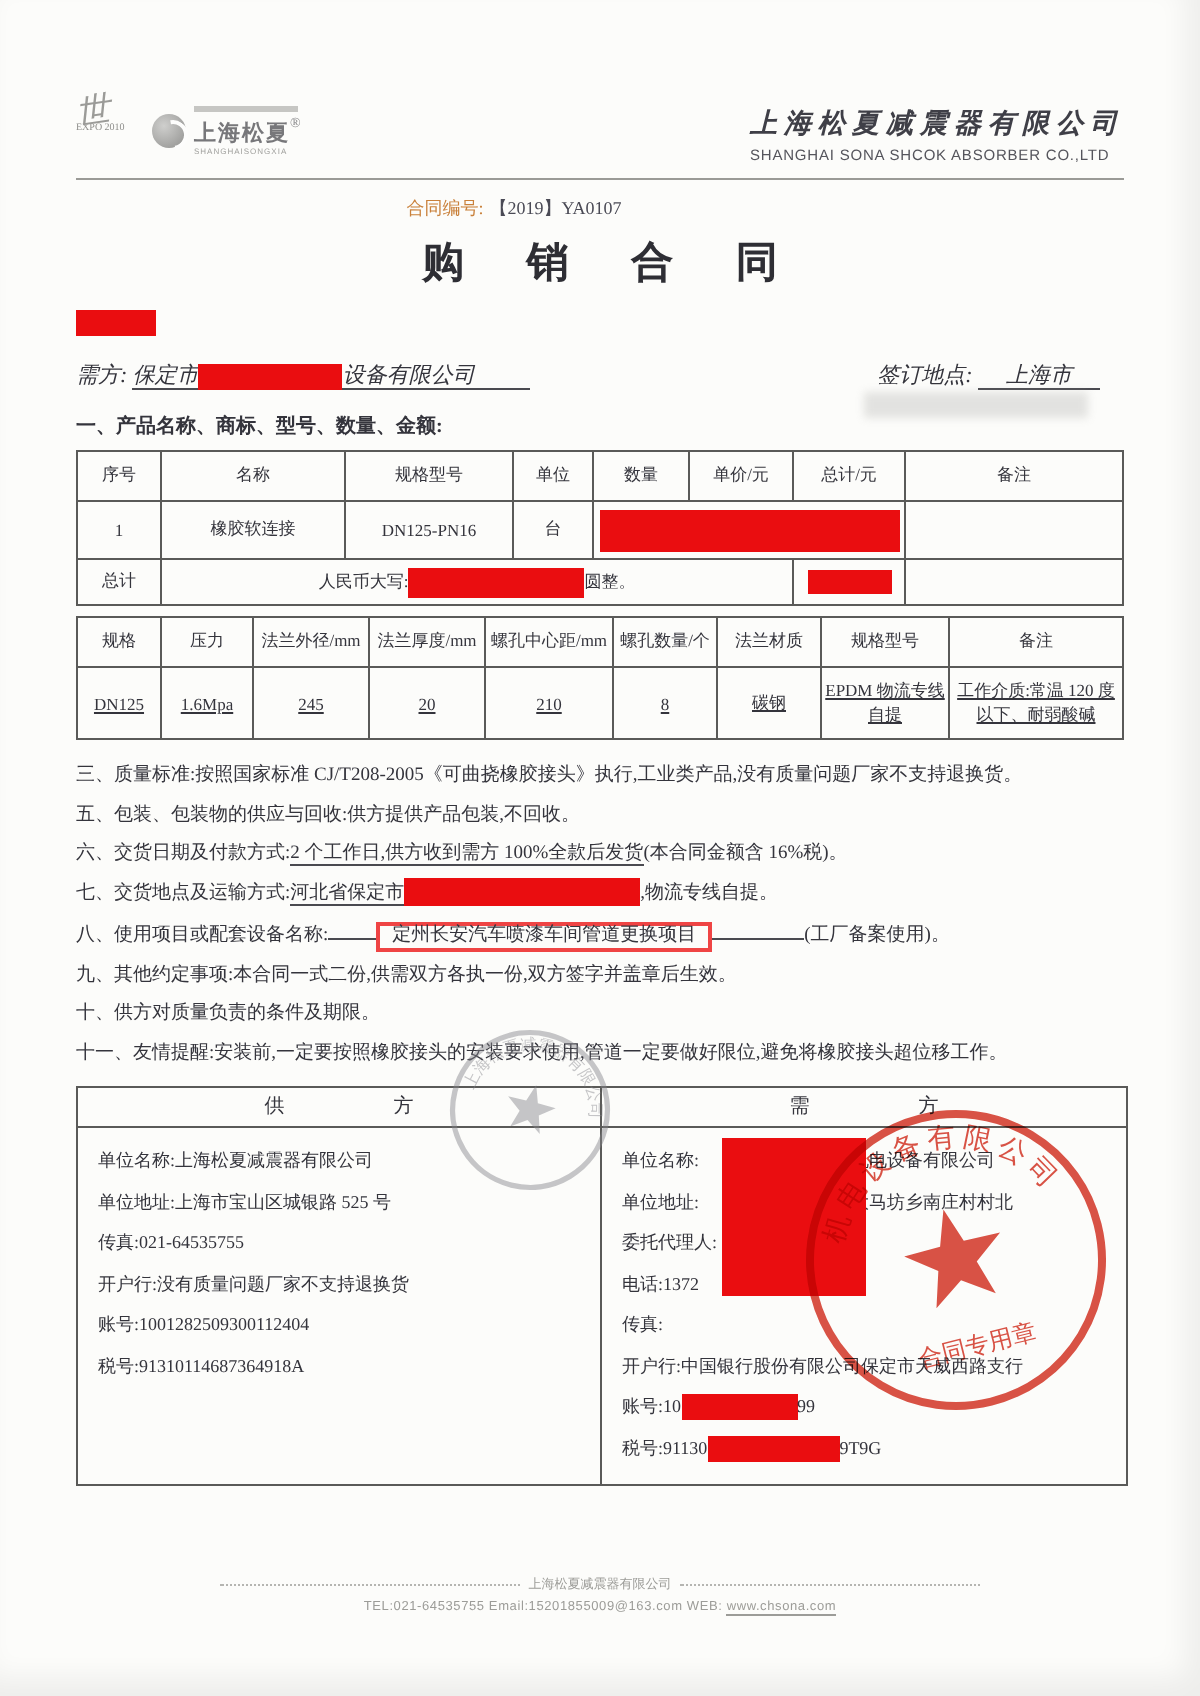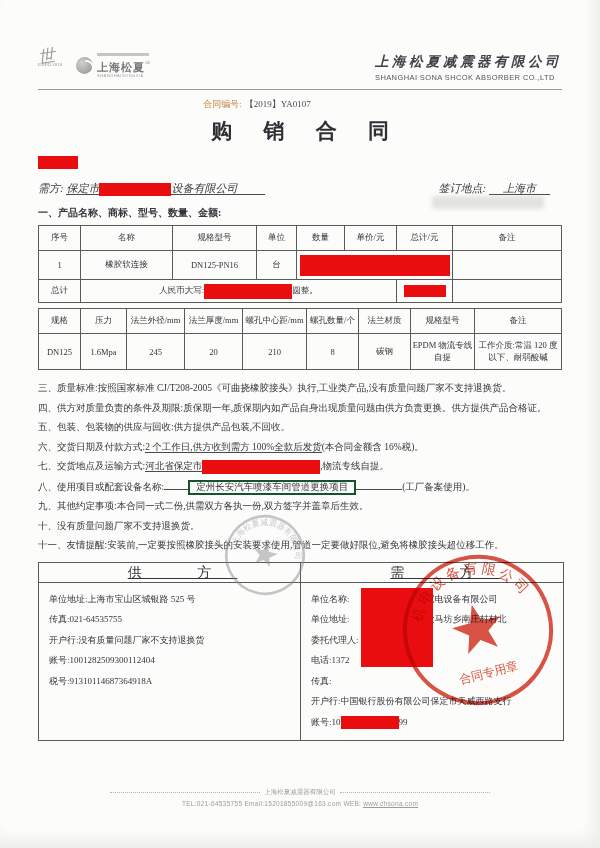--- a/index.html
+++ b/index.html
@@ -46,28 +46,28 @@
   
   .sec-head{margin-top:7px;font-size:10px;font-weight:bold;}
   
   table.t{border-collapse:collapse;width:524px;margin-top:5px;table-layout:fixed;}
   table.t th,table.t td{border:1px solid #5a5a58;font-weight:normal;text-align:center;
        font-size:8.5px;padding:2px 1px;color:#34343c;overflow:hidden;}
   table.t th{height:20px;}
   
   .clauses{margin-top:9px;font-size:9.5px;}
   .clause{line-height:19.5px;white-space:nowrap;}
-  .boxed{border:2px solid #14532d;padding:0 6px 1px 6px;text-align:center;}
+  .boxed{border:2px solid #ef4444;padding:0 6px 1px 6px;text-align:center;}
   .ufill{display:inline-block;border-bottom:1px solid #4a4a50;}
   
   .sig{display:flex;border:1px solid #5a5a58;margin-top:6px;width:524px;}
   .sig-col{width:50%;box-sizing:border-box;}
   .sig-col.left{border-right:1px solid #5a5a58;}
-  .sig-head{height:19px;line-height:19px;text-align:center;font-size:14px;letter-spacing:26px;
-       text-indent:26px;border-bottom:1px solid #5a5a58;text-decoration:underline;}
+  .sig-head{height:19px;line-height:19px;text-align:center;font-size:10px;letter-spacing:26px;
+       text-indent:26px;border-bottom:1px solid #5a5a58;}
   .sig-body{position:relative;padding:6px 10px 8px 10px;font-size:9px;}
   .sig-line{height:20.5px;line-height:20.5px;white-space:nowrap;}
   .buyer-gap{display:inline-block;width:76px;}
   .buyer-box{position:absolute;left:60px;top:5px;width:72px;height:79px;background:#ea0d10;}
   
   .stamp{position:absolute;pointer-events:none;}
   .stamp-gray{left:222px;top:512px;opacity:.45;transform:rotate(14deg);}
   .stamp-red{left:398px;top:550px;opacity:.88;transform:rotate(-14deg);mix-blend-mode:multiply;}
   
   .footer{position:absolute;left:0;top:788px;width:100%;text-align:center;
@@ -185,74 +185,75 @@
         <th>规格</th>
         <th>压力</th>
         <th>法兰外径/mm</th>
         <th>法兰厚度/mm</th>
         <th>螺孔中心距/mm</th>
         <th>螺孔数量/个</th>
         <th>法兰材质</th>
         <th>规格型号</th>
         <th>备注</th>
       </tr>
-      <tr style="height:36px;">
+      <tr style="height:36px;text-decoration:underline;">
         <td>DN125</td>
         <td>1.6Mpa</td>
         <td>245</td>
         <td>20</td>
         <td>210</td>
         <td>8</td>
         <td>碳钢</td>
         <td>EPDM 物流专线自提</td>
         <td>工作介质:常温 120 度以下、耐弱酸碱</td>
       </tr>
     </tbody>
       </table>
 
     <div class="clauses">
       <div class="clause">三、质量标准:按照国家标准 CJ/T208-2005《可曲挠橡胶接头》执行,工业类产品,没有质量问题厂家不支持退换货。</div>
-      <div class="clause">四、供方对质量负责的条件及期限:质保期一年,质保期内如产品自身出现质量问题由供方负责更换。供方提供产品合格证。</div>
       <div class="clause">五、包装、包装物的供应与回收:供方提供产品包装,不回收。</div>
       <div class="clause">
         <span>六、交货日期及付款方式:</span><span class="u">2 个工作日,供方收到需方 100%全款后发货</span><span>(本合同金额含 16%税)。</span>
       </div>
       <div class="clause">
         <span>七、交货地点及运输方式:</span><span class="u"><span>河北省保定市</span><span class="redact" style="width:118px;height:14px;"></span></span><span>,物流专线自提。</span>
       </div>
       <div class="clause">
         <span>八、使用项目或配套设备名称:</span><span class="ufill" style="width:24px;height:12px;"></span><span class="boxed">定州长安汽车喷漆车间管道更换项目</span><span class="ufill" style="width:46px;height:12px;"></span><span>(工厂备案使用)。</span>
       </div>
       <div class="clause">九、其他约定事项:本合同一式二份,供需双方各执一份,双方签字并盖章后生效。</div>
-      <div class="clause">十、没有质量问题厂家不支持退换货。</div>
+      <div class="clause">十、供方对质量负责的条件及期限。</div>
       <div class="clause">十一、友情提醒:安装前,一定要按照橡胶接头的安装要求使用,管道一定要做好限位,避免将橡胶接头超位移工作。</div>
     </div>
 
     <div class="sig">
       <div class="sig-col left">
         <div class="sig-head">供 方</div>
         <div class="sig-body">
+          <div class="sig-line"><span>单位名称:</span><span>上海松夏减震器有限公司</span></div>
           <div class="sig-line"><span>单位地址:</span><span>上海市宝山区城银路 525 号</span></div>
           <div class="sig-line"><span>传真:</span><span>021-64535755</span></div>
           <div class="sig-line"><span>开户行:</span><span>没有质量问题厂家不支持退换货</span></div>
           <div class="sig-line"><span>账号:</span><span>1001282509300112404</span></div>
           <div class="sig-line"><span>税号:</span><span>91310114687364918A</span></div>
         </div>
       </div>
       <div class="sig-col">
         <div class="sig-head">需 方</div>
         <div class="sig-body">
           <div class="buyer-box"></div>
           <div class="sig-line"><span>单位名称:</span><span class="buyer-gap"></span><span>机电设备有限公司</span></div>
           <div class="sig-line"><span>单位地址:</span><span class="buyer-gap"></span><span>大马坊乡南庄村村北</span></div>
           <div class="sig-line"><span>委托代理人:</span></div>
           <div class="sig-line"><span>电话:</span><span>1372</span></div>
           <div class="sig-line"><span>传真:</span></div>
           <div class="sig-line"><span>开户行:</span><span>中国银行股份有限公司保定市天威西路支行</span></div>
           <div class="sig-line"><span>账号:</span><span>10</span><span class="redact" style="width:58px;height:13px;"></span><span>99</span></div>
+          <div class="sig-line"><span>税号:</span><span>91130</span><span class="redact" style="width:66px;height:13px;"></span><span>9T9G</span></div>
         </div>
       </div>
     </div>
   </div>
 
   <div class="smudge"></div>
 
   <svg class="stamp stamp-gray" width="86" height="86" viewBox="0 0 80 80">
     <circle cx="40" cy="40" r="36" fill="none" stroke="#84848a" stroke-width="2.5"></circle>
     <path id="arcG" d="M 40 40 m -28 0 a 28 28 0 1 1 56 0" fill="none"></path>

